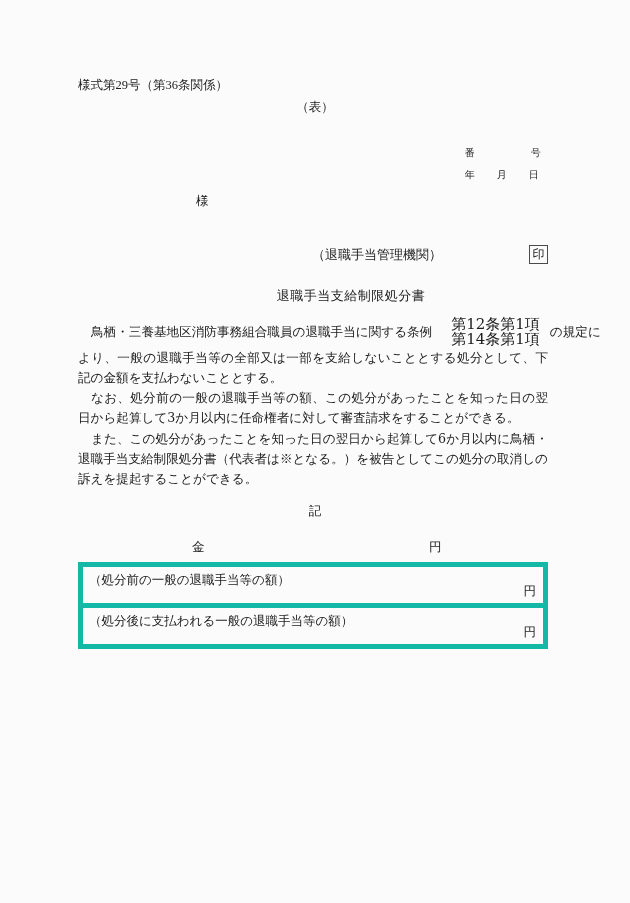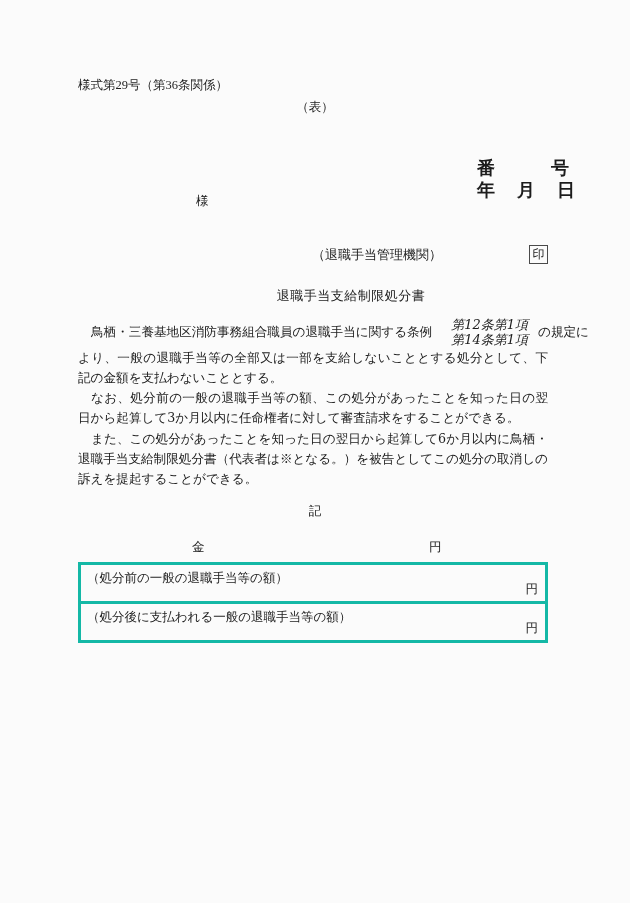--- a/index.html
+++ b/index.html
@@ -43,23 +43,22 @@
     font-family: Liberation Serif, serif;
   }
   #sheet-side {
     top: 99px;
     font-size: 12.5px;
   }
 
   
   .field-row {
     position: absolute;
-    font-size: 18px;
+    font-size: 10px;
     white-space: pre;
-    font-weight: bold;
   }
   #doc-number-row { left: 452px; top: 135px; }
   #doc-date-row   { left: 452px; top: 157px; }
 
   
   #addressee-row {
     left: 196px;
     top: 195px;
     font-size: 12.5px;
   }
@@ -106,25 +105,24 @@
   #para-3 { top: 429px; }
 
   .indent { text-indent: 13px; }
 
   
   .clause-stack {
     display: inline-block;
     vertical-align: middle;
     text-align: left;
     line-height: 15.5px;
-    font-size: 13px;
+    font-size: 15px;
     margin: 0 10px 0 6px;
     position: relative;
     top: -0.5px;
-    font-style: italic;
   }
   .clause-stack span { display: block; white-space: nowrap; }
 
   .para-1-head { display: block; white-space: nowrap; text-indent: 13px; }
 
   
   #record-mark {
     top: 503px;
     font-size: 12.5px;
   }
@@ -144,21 +142,21 @@
   
   #amount-table {
     position: absolute;
     left: 78px;
     top: 562px;
     width: 470px;
     border-collapse: collapse;
     table-layout: fixed;
   }
   #amount-table td {
-    border: 3px solid #14b8a6;
+    border: 5px solid #14b8a6;
     padding: 0;
     vertical-align: top;
     height: 36px;
   }
   .cell-inner {
     position: relative;
     height: 36px;
     box-sizing: border-box;
   }
   .cell-label {

